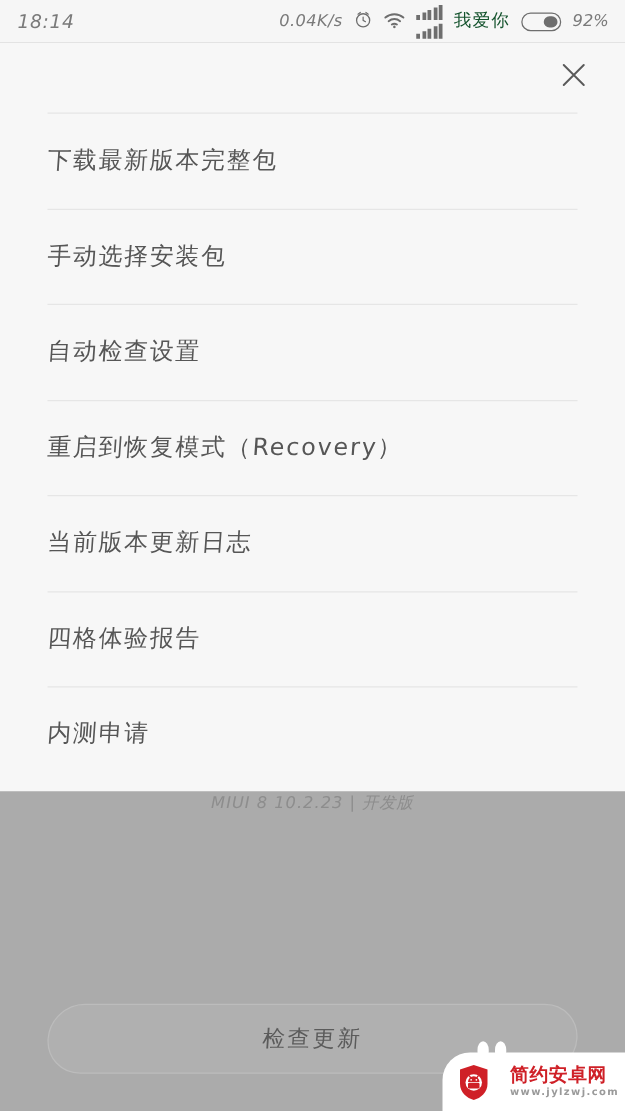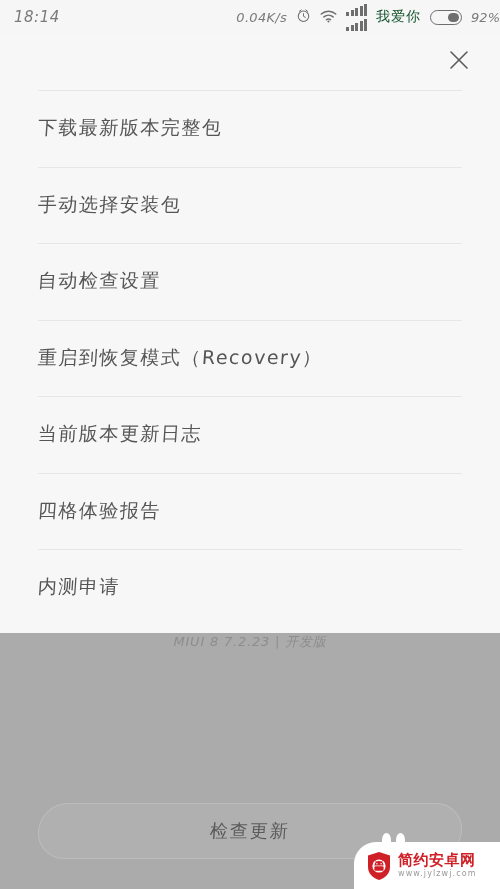--- a/index.html
+++ b/index.html
@@ -24,21 +24,21 @@
   }
 
   
   #status-bar {
     position: absolute;
     top: 0; left: 0; right: 0;
     height: 34px;
     background: #f6f6f6;
     display: flex;
     align-items: center;
-    padding: 0 0 0 14px;
+    padding: 0 13px 0 14px;
     color: #6e6e6e;
     z-index: 30;
   }
   #status-bar .clock {
     font-size: 15px;
     font-style: italic;
     letter-spacing: .5px;
     color: #7a7a7a;
   }
   #status-bar .right {
@@ -190,41 +190,42 @@
   #watermark {
     position: absolute;
     right: 0;
     bottom: 0;
     width: 146px;
     height: 47px;
     background: #ffffff;
     border-top-left-radius: 22px;
     display: flex;
     align-items: center;
-    gap: 6px;
+    gap: 16px;
     padding-left: 12px;
     z-index: 40;
   }
   #wm-logo {
     width: 26px; height: 30px;
     position: relative;
     flex: 0 0 auto;
   }
   #wm-text { display: flex; flex-direction: column; line-height: 1; }
   #wm-title {
     font-size: 15px;
     font-weight: bold;
     color: #cf2027;
     letter-spacing: .5px;
   }
   #wm-url {
     font-size: 8px;
     color: #9a9a9a;
     letter-spacing: 1.1px;
     margin-top: 2px;
+    font-weight: bold;
   }
   
   .ears {
     position: absolute;
     top: -9px;
     left: 28px;
     width: 30px;
     height: 12px;
     display: flex;
     gap: 5px;
@@ -234,21 +235,21 @@
     width: 9px; height: 14px;
     background: #ffffff;
     border-radius: 50% 50% 40% 40%;
   }
 </style>
 </head>
 <body>
 
 <div id="screen"></div>
 
-<div id="version-line">MIUI 8 7.2.23 | 开发版</div>
+<div id="version-line">MIUI 8 10.2.23 | 开发版</div>
 
 <div id="check-update-btn">
   <span>检查更新</span>
 </div>
 
 <div id="status-bar">
   <span class="clock">18:14</span>
 
   <div class="right">
     <span class="netspeed">0.04K/s</span>

